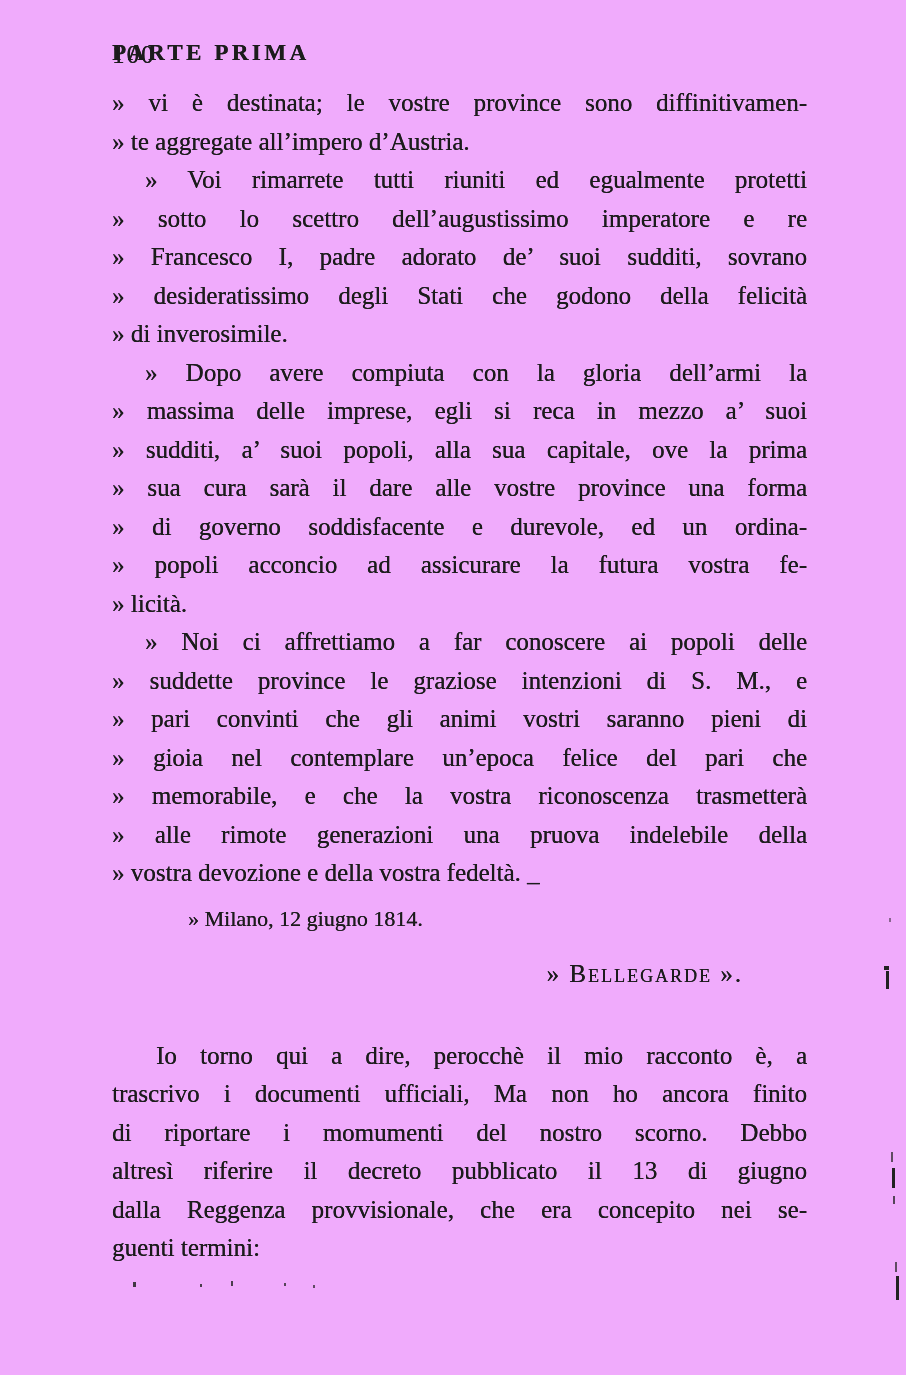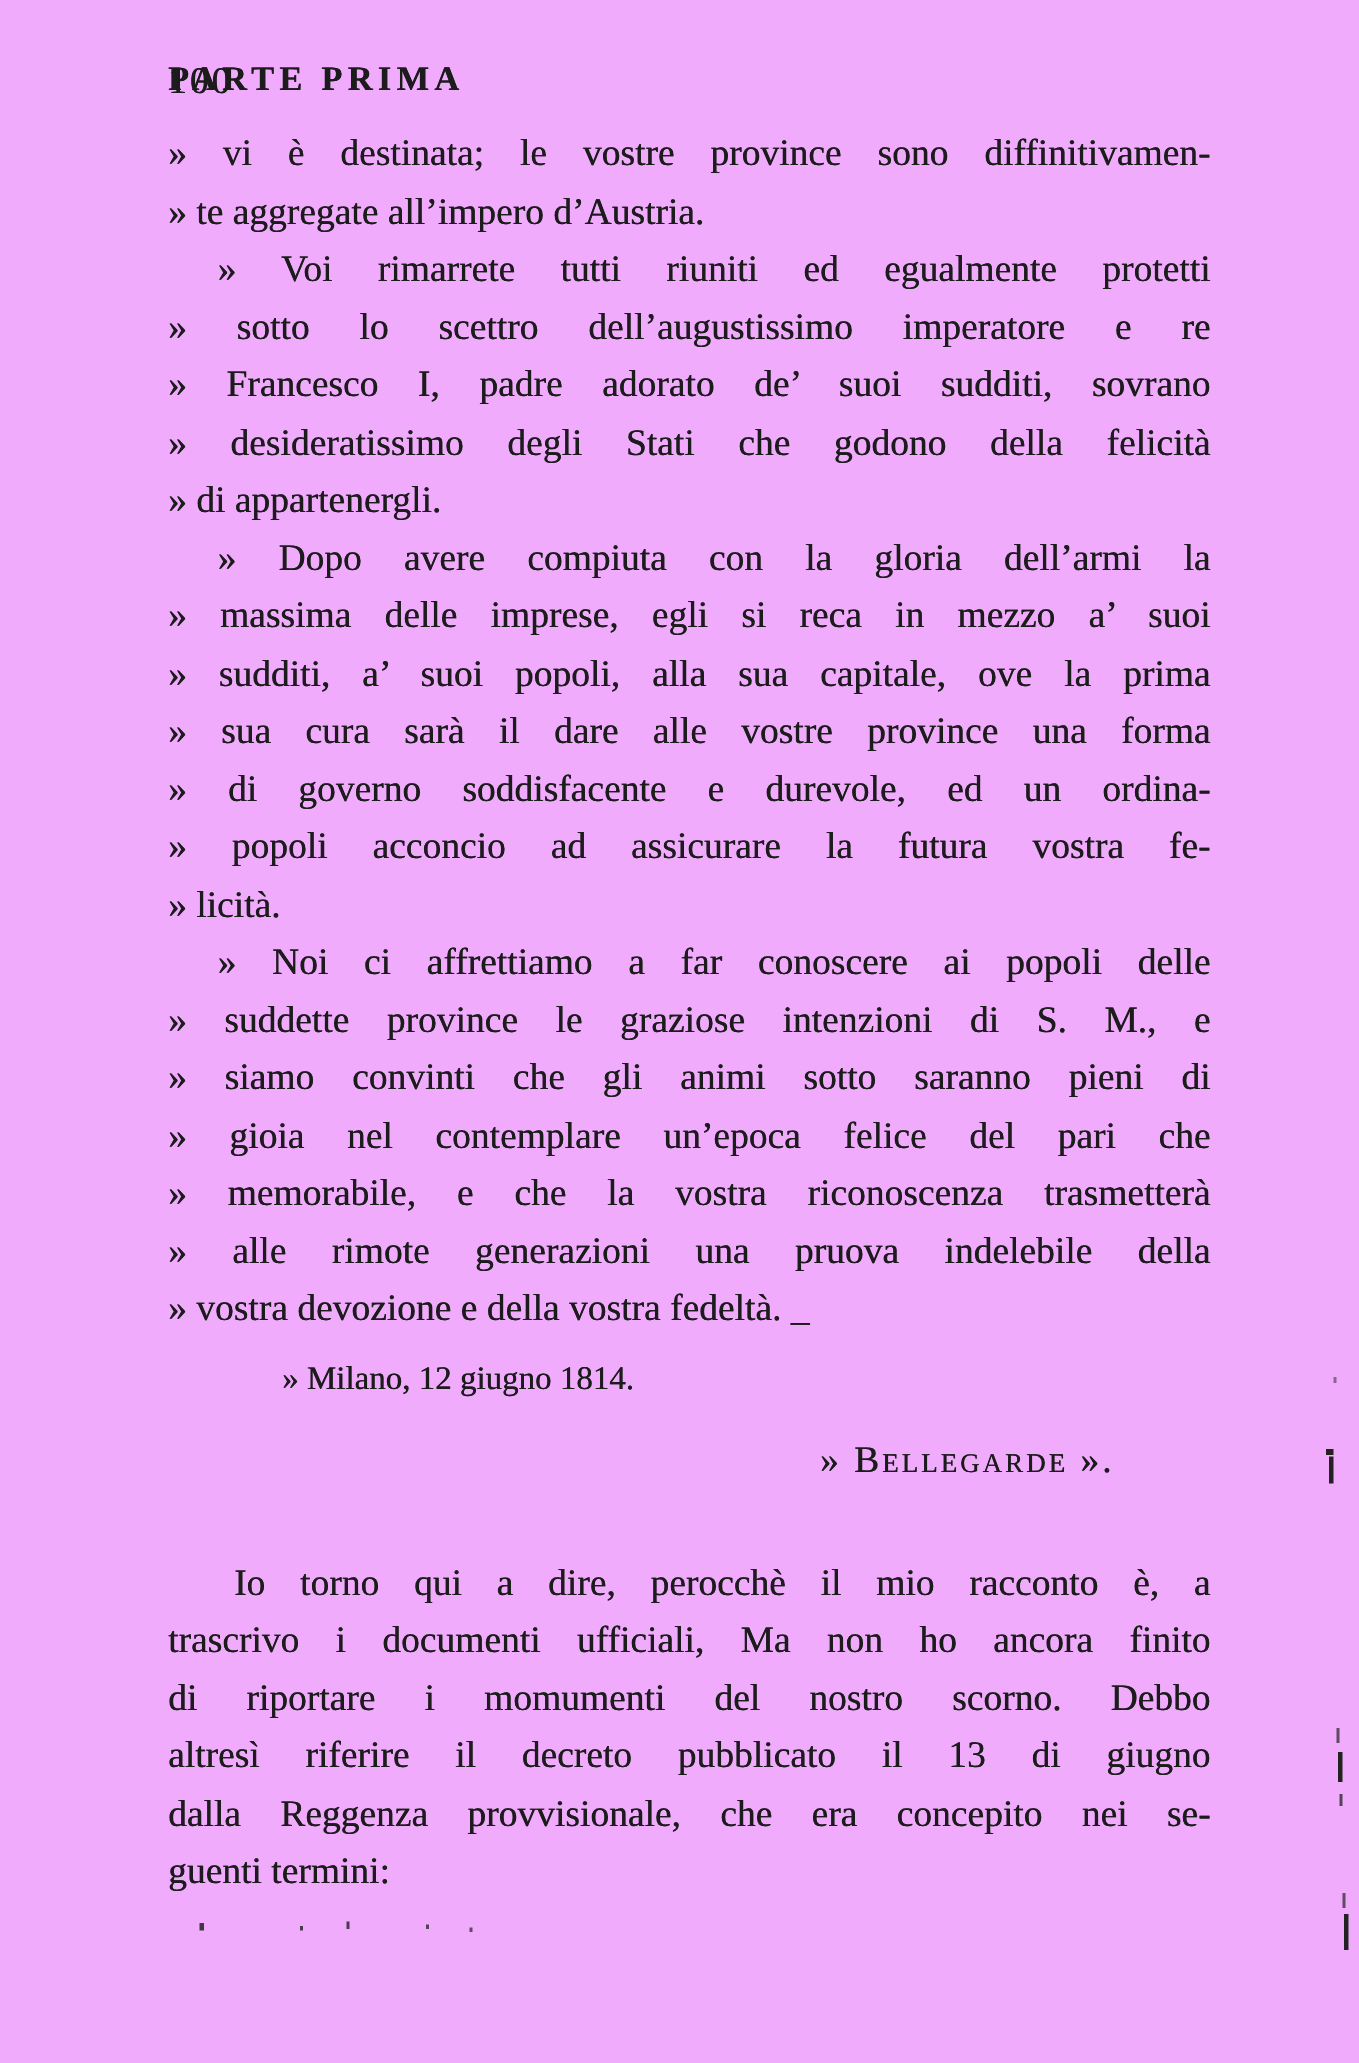--- a/index.html
+++ b/index.html
@@ -80,35 +80,35 @@
   <div class="textblock">
       <div class="block quoted">
         <div class="line just">» vi è destinata; le vostre province sono diffinitivamen-</div>
         <div class="line">» te aggregate all’impero d’Austria.</div>
       </div>
       <div class="block quoted">
         <div class="line just ind">» Voi rimarrete tutti riuniti ed egualmente protetti</div>
         <div class="line just">» sotto lo scettro dell’augustissimo imperatore e re</div>
         <div class="line just">» Francesco I, padre adorato de’ suoi sudditi, sovrano</div>
         <div class="line just">» desideratissimo degli Stati che godono della felicità</div>
-        <div class="line">» di appartenergli.</div>
+        <div class="line">» di inverosimile.</div>
       </div>
       <div class="block quoted">
         <div class="line just ind">» Dopo avere compiuta con la gloria dell’armi la</div>
         <div class="line just">» massima delle imprese, egli si reca in mezzo a’ suoi</div>
         <div class="line just">» sudditi, a’ suoi popoli, alla sua capitale, ove la prima</div>
         <div class="line just">» sua cura sarà il dare alle vostre province una forma</div>
         <div class="line just">» di governo soddisfacente e durevole, ed un ordina-</div>
         <div class="line just">» popoli acconcio ad assicurare la futura vostra fe-</div>
         <div class="line">» licità.</div>
       </div>
       <div class="block quoted">
         <div class="line just ind">» Noi ci affrettiamo a far conoscere ai popoli delle</div>
         <div class="line just">» suddette province le graziose intenzioni di S. M., e</div>
-        <div class="line just">» siamo convinti che gli animi sotto saranno pieni di</div>
+        <div class="line just">» pari convinti che gli animi vostri saranno pieni di</div>
         <div class="line just">» gioia nel contemplare un’epoca felice del pari che</div>
         <div class="line just">» memorabile, e che la vostra riconoscenza trasmetterà</div>
         <div class="line just">» alle rimote generazioni una pruova indelebile della</div>
         <div class="line">» vostra devozione e della vostra fedeltà. _</div>
       </div>
       <div class="block dateline">
         <div class="line">» Milano, 12 giugno 1814.</div>
       </div>
       <div class="block signature">
         <div class="line">» Bellegarde ».</div>

